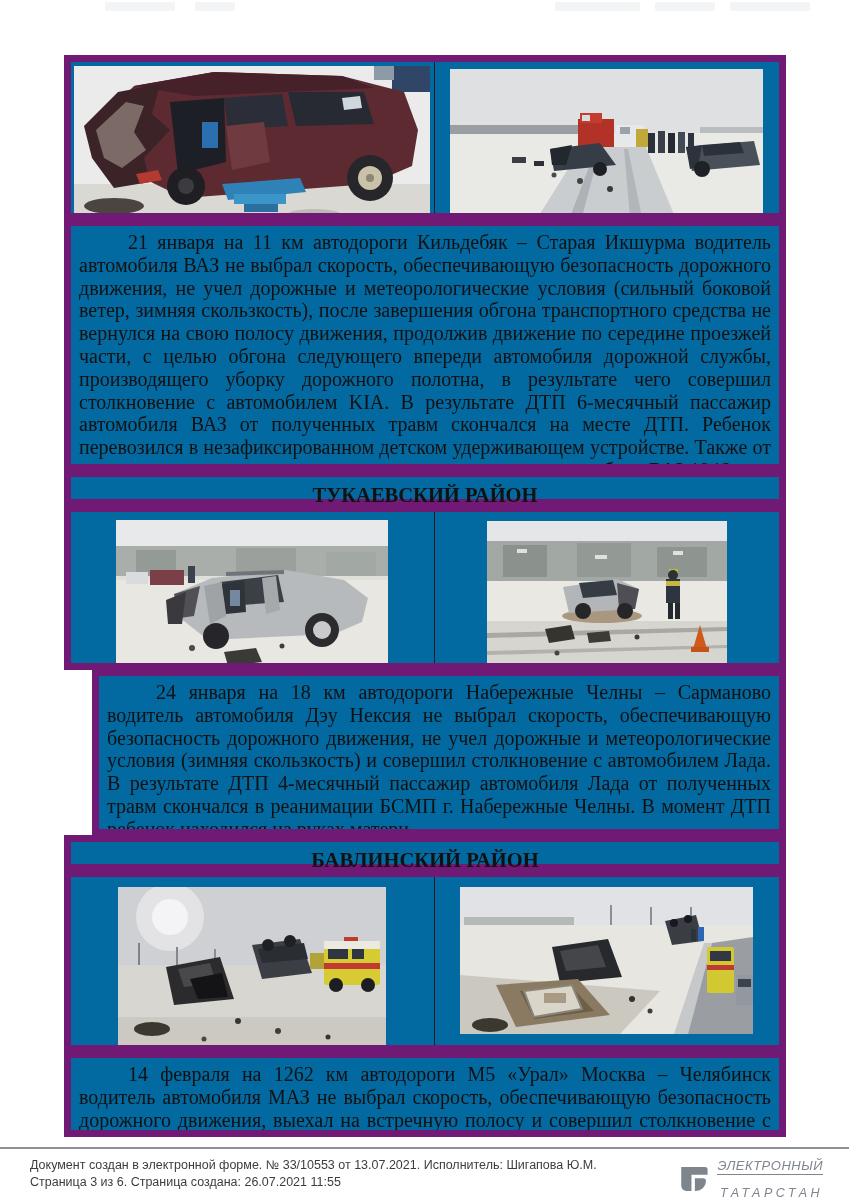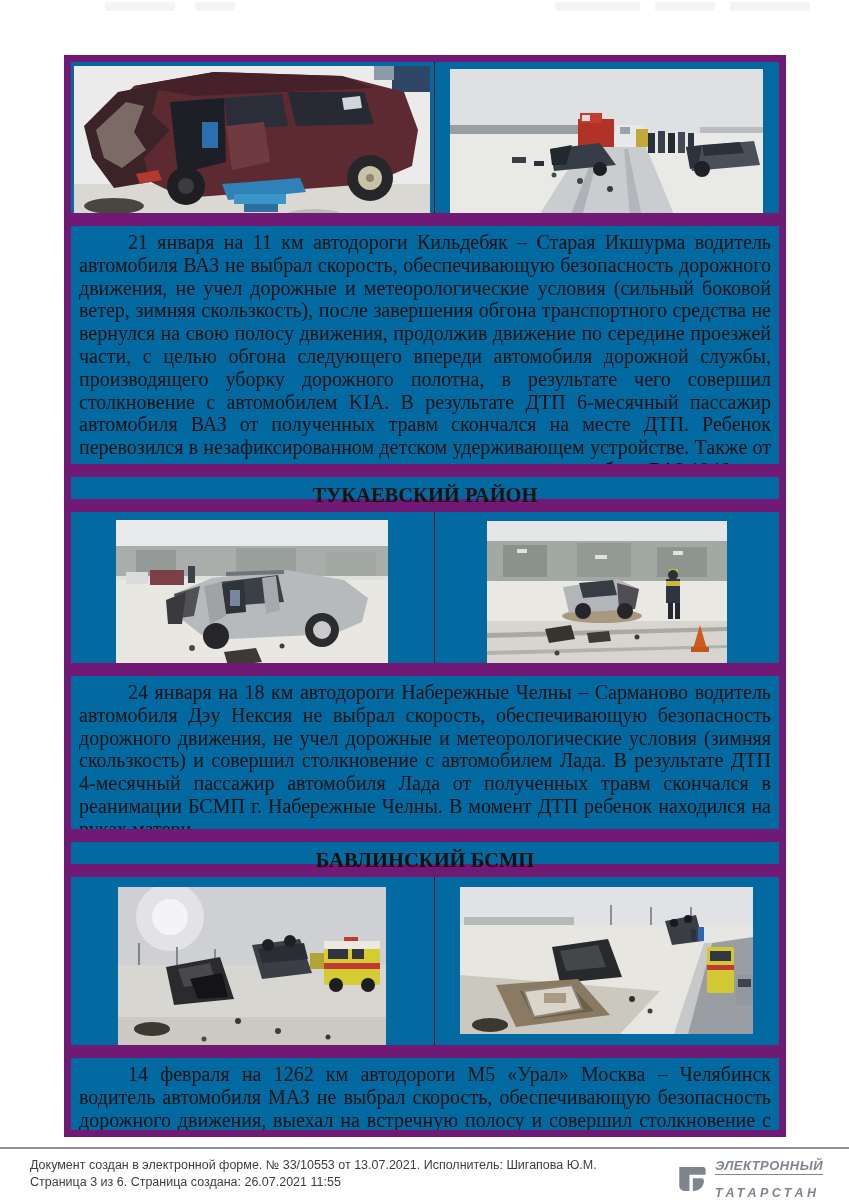--- a/index.html
+++ b/index.html
@@ -19,30 +19,30 @@
   .photo-cell.right{width:350px;}
   .photo-cell svg{display:block;}
 
   .r1{height:165px;}
   .r4{height:165px;}
   .r7{height:182px;}
 
   .text-row{padding:5px 8px 0 8px;text-align:justify;text-indent:49px;
             font-size:20px;line-height:22.8px;overflow:hidden;}
   .p1{height:252px;}
-  .p2{height:167px;}
+  .p2{height:167px;margin-left:28px;}
   .p3{height:86px;}
 
   .header-row{height:36px;text-align:center;font-weight:bold;font-size:20.5px;padding-top:7px;}
 
   .footer{position:absolute;left:0;top:1147px;width:849px;height:53px;background:#fff;
           border-top:2px solid #8d9094;font-family:"Liberation Sans","DejaVu Sans",sans-serif;}
   .footer-text{position:absolute;left:30px;top:8px;font-size:12.5px;line-height:17px;color:#3d3d3d;}
   .footer-logo{position:absolute;right:26px;top:9px;display:flex;align-items:center;gap:6px;color:#7e858c;}
-  .logo-words{font-weight:bold;font-style:italic;}
+  .logo-words{font-weight:normal;font-style:italic;text-align:right;}
   .logo-line1{font-size:13px;letter-spacing:.5px;border-bottom:1.5px solid #7e858c;padding-bottom:1px;}
   .logo-line2{font-size:12.5px;letter-spacing:3.5px;margin-top:11px;}
 </style>
 </head>
 <body>
 
 <div>
 
   <div>
     <div class="ghost" style="left:105px;width:70px;"></div>
@@ -185,21 +185,21 @@
           <circle cx="150" cy="116" r="2.5" fill="#3a3a36"></circle>
           <circle cx="70" cy="132" r="2.5" fill="#44443f"></circle>
           <polygon points="206,128 220,128 213,104" fill="#cf5a1c"></polygon>
           <rect x="204" y="126" width="18" height="5" fill="#c25418"></rect>
         </svg>
       </div>
     </div>
 
     <div class="row text-row p2">24 января на 18 км автодороги Набережные Челны – Сарманово водитель автомобиля Дэу Нексия не выбрал скорость, обеспечивающую безопасность дорожного движения, не учел дорожные и метеорологические условия (зимняя скользкость) и совершил столкновение с автомобилем Лада. В результате ДТП 4-месячный пассажир автомобиля Лада от полученных травм скончался в реанимации БСМП г. Набережные Челны. В момент ДТП ребенок находился на руках матери.</div>
 
-    <div class="row header-row">БАВЛИНСКИЙ БСМП</div>
+    <div class="row header-row">БАВЛИНСКИЙ РАЙОН</div>
 
     <div class="row photo-row r7">
       <div class="photo-cell left">
         <svg width="268" height="170" viewBox="0 0 268 170" preserveAspectRatio="none" style="margin-top:10px;">
           <rect width="268" height="170" fill="#cfd0d3"></rect>
           <circle cx="52" cy="30" r="34" fill="#e3e3e6"></circle>
           <circle cx="52" cy="30" r="18" fill="#f4f4f6"></circle>
           <rect x="20" y="56" width="2" height="22" fill="#7f8287"></rect>
           <rect x="58" y="60" width="2" height="18" fill="#84878c"></rect>
           <rect x="96" y="62" width="2" height="16" fill="#8a8d92"></rect>

